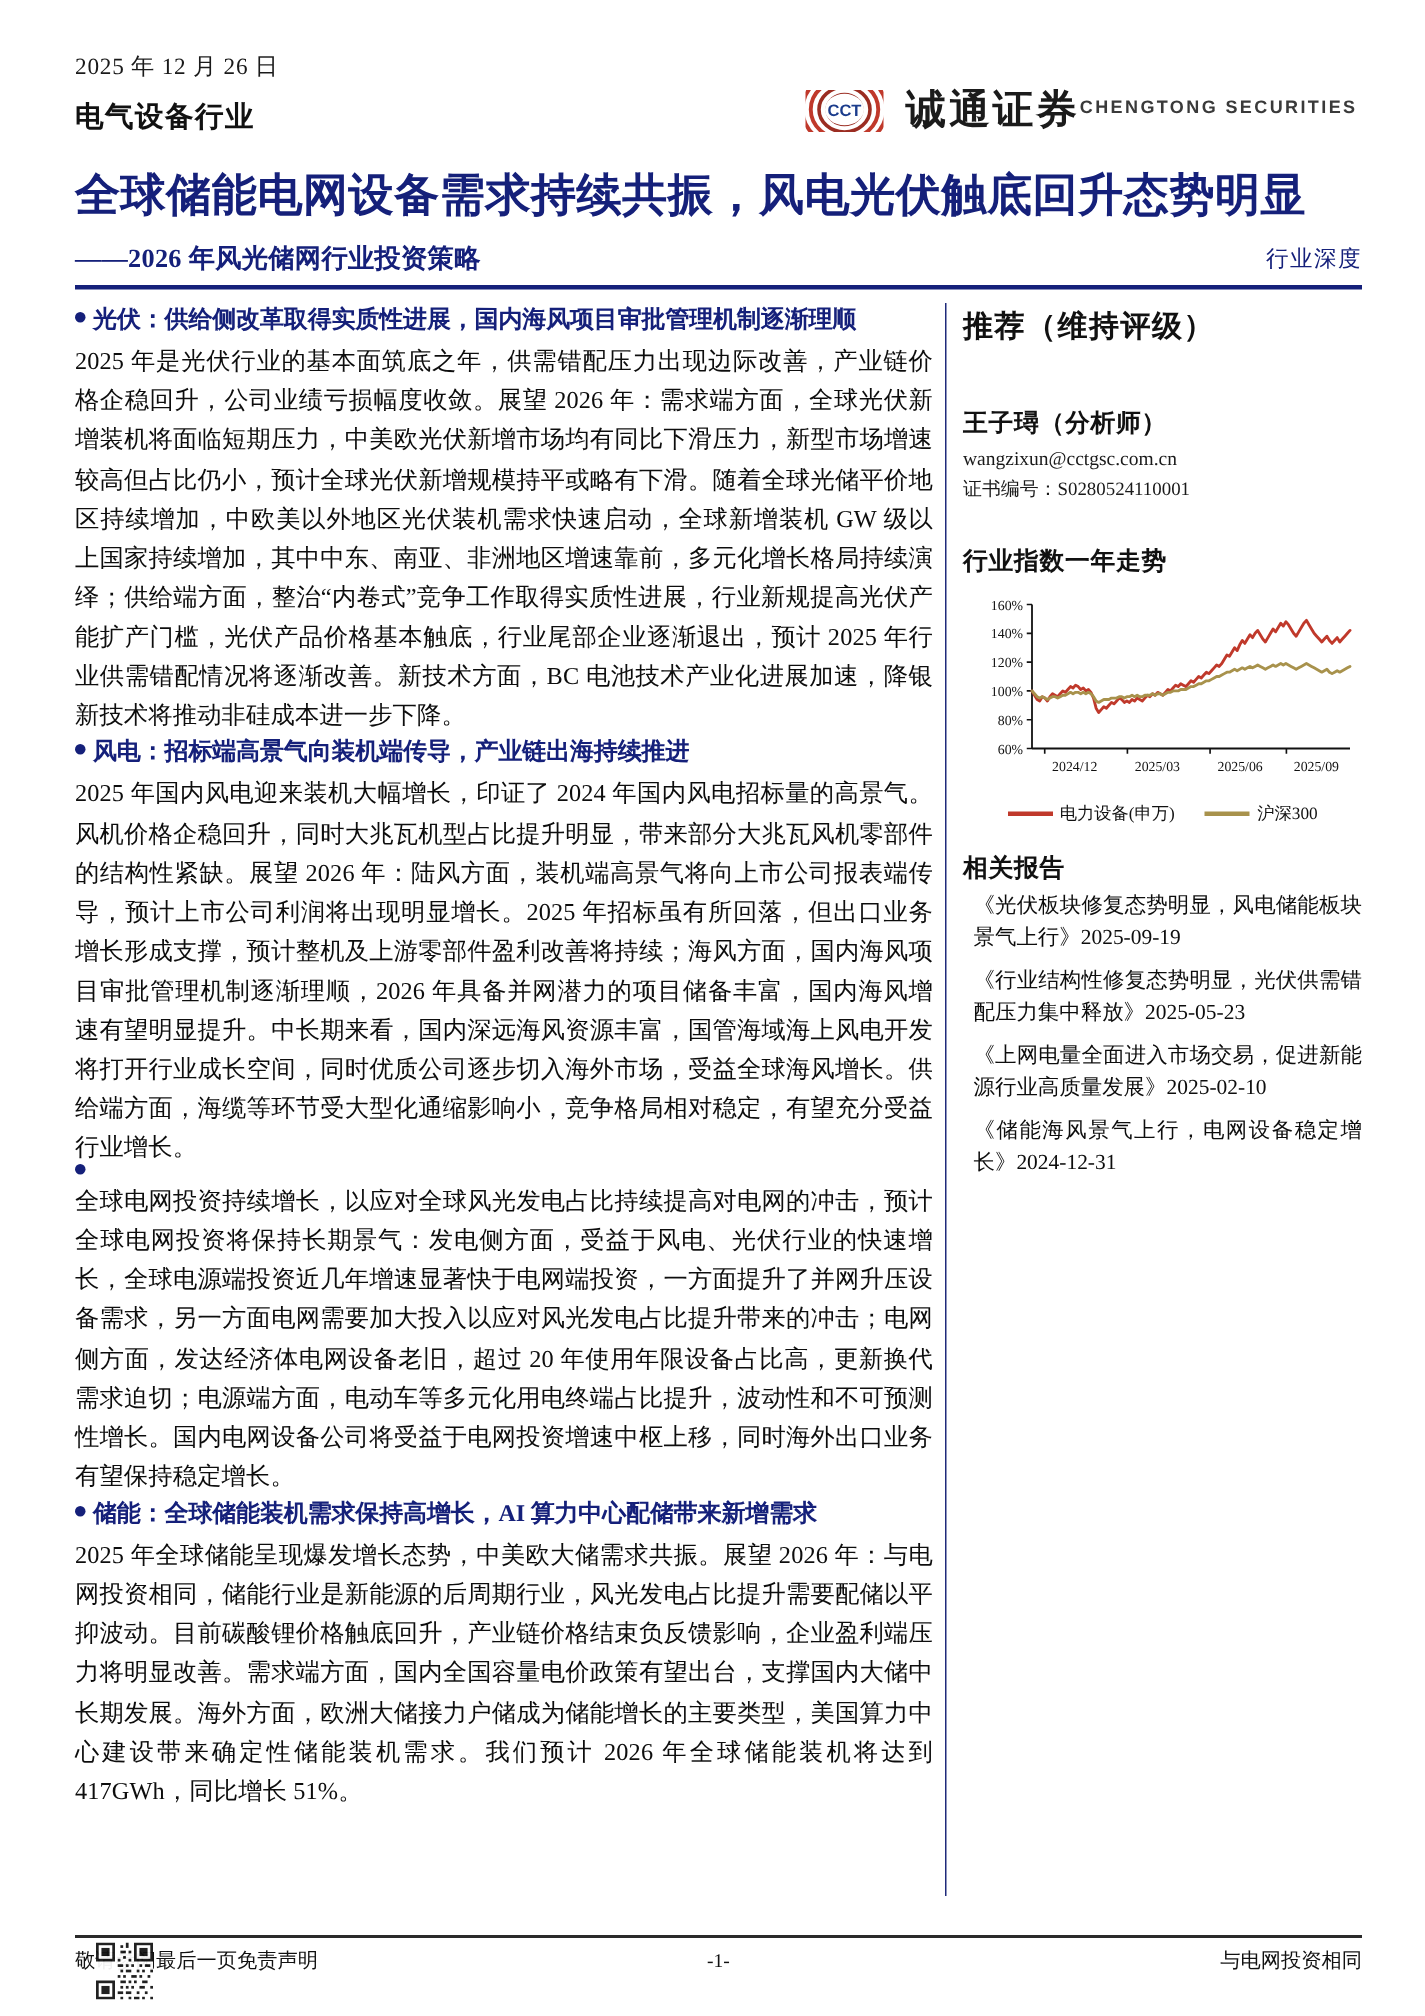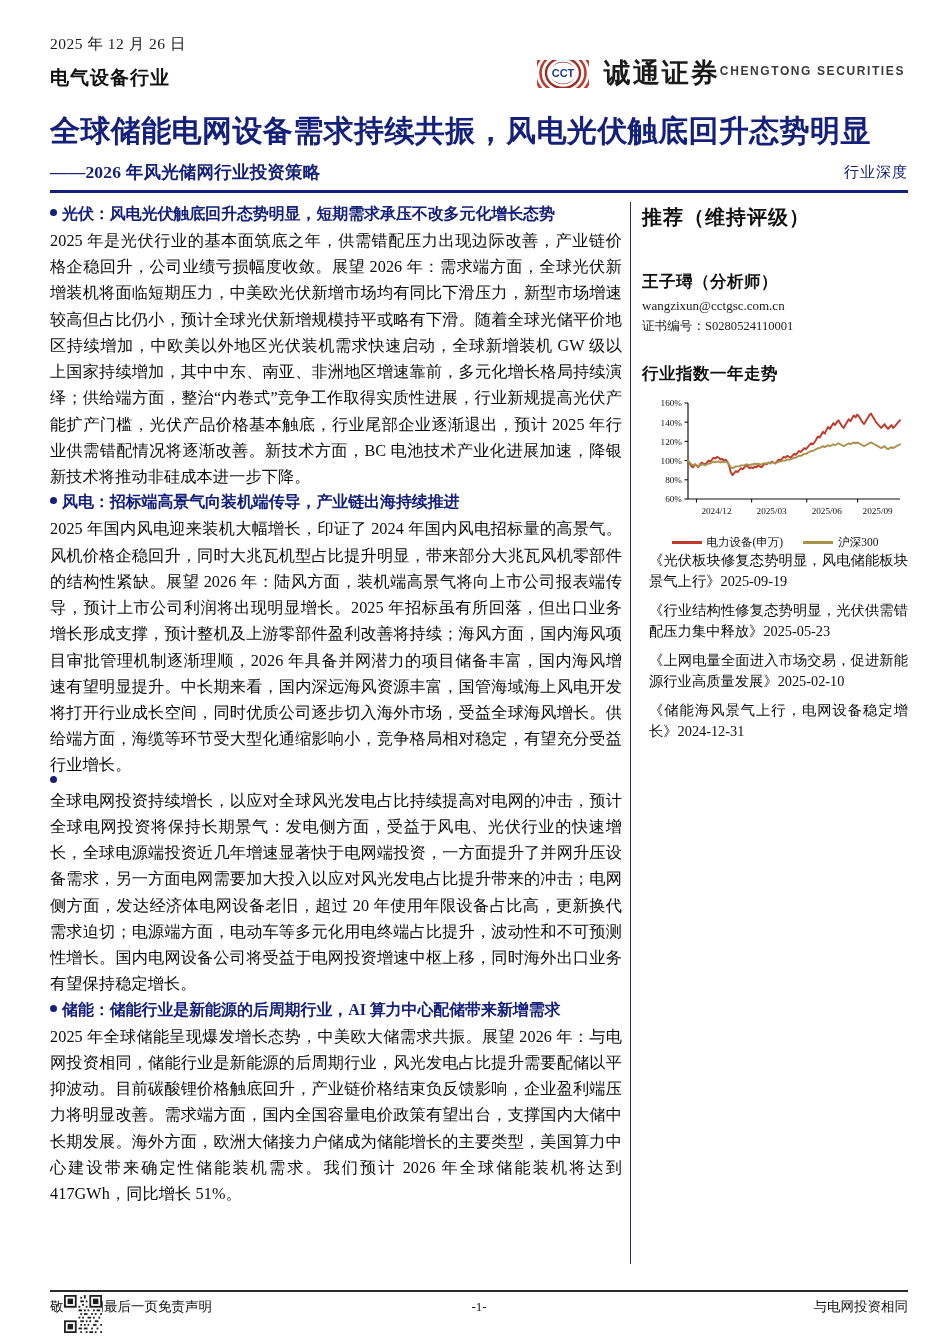--- a/index.html
+++ b/index.html
@@ -192,21 +192,21 @@
     <div class="rule-dark"></div>
   </div>
 
   <div class="body-area">
 
     <div class="col-left">
 
       <div>
         <div class="sec-head">
           <span class="bullet-dot"></span>
-          <span>光伏：风电光伏触底回升态势明显，短期需求承压不改多元化增长态势</span>
+          <span>光伏：供给侧改革取得实质性进展，国内海风项目审批管理机制逐渐理顺</span>
         </div>
         <div class="sec-body">2025 年是光伏行业的基本面筑底之年，供需错配压力出现边际改善，产业链价格企稳回升，公司业绩亏损幅度收敛。展望 2026 年：需求端方面，全球光伏新增装机将面临短期压力，中美欧光伏新增市场均有同比下滑压力，新型市场增速较高但占比仍小，预计全球光伏新增规模持平或略有下滑。随着全球光储平价地区持续增加，中欧美以外地区光伏装机需求快速启动，全球新增装机 GW 级以上国家持续增加，其中中东、南亚、非洲地区增速靠前，多元化增长格局持续演绎；供给端方面，整治“内卷式”竞争工作取得实质性进展，行业新规提高光伏产能扩产门槛，光伏产品价格基本触底，行业尾部企业逐渐退出，预计 2025 年行业供需错配情况将逐渐改善。新技术方面，BC 电池技术产业化进展加速，降银新技术将推动非硅成本进一步下降。</div>
       </div>
 
       <div>
         <div class="sec-head">
           <span class="bullet-dot"></span>
           <span>风电：招标端高景气向装机端传导，产业链出海持续推进</span>
         </div>
         <div class="sec-body">2025 年国内风电迎来装机大幅增长，印证了 2024 年国内风电招标量的高景气。风机价格企稳回升，同时大兆瓦机型占比提升明显，带来部分大兆瓦风机零部件的结构性紧缺。展望 2026 年：陆风方面，装机端高景气将向上市公司报表端传导，预计上市公司利润将出现明显增长。2025 年招标虽有所回落，但出口业务增长形成支撑，预计整机及上游零部件盈利改善将持续；海风方面，国内海风项目审批管理机制逐渐理顺，2026 年具备并网潜力的项目储备丰富，国内海风增速有望明显提升。中长期来看，国内深远海风资源丰富，国管海域海上风电开发将打开行业成长空间，同时优质公司逐步切入海外市场，受益全球海风增长。供给端方面，海缆等环节受大型化通缩影响小，竞争格局相对稳定，有望充分受益行业增长。</div>
@@ -215,21 +215,21 @@
       <div>
         <div class="sec-head">
           <span class="bullet-dot"></span>
         </div>
         <div class="sec-body">全球电网投资持续增长，以应对全球风光发电占比持续提高对电网的冲击，预计全球电网投资将保持长期景气：发电侧方面，受益于风电、光伏行业的快速增长，全球电源端投资近几年增速显著快于电网端投资，一方面提升了并网升压设备需求，另一方面电网需要加大投入以应对风光发电占比提升带来的冲击；电网侧方面，发达经济体电网设备老旧，超过 20 年使用年限设备占比高，更新换代需求迫切；电源端方面，电动车等多元化用电终端占比提升，波动性和不可预测性增长。国内电网设备公司将受益于电网投资增速中枢上移，同时海外出口业务有望保持稳定增长。</div>
       </div>
 
       <div>
         <div class="sec-head">
           <span class="bullet-dot"></span>
-          <span>储能：储能行业是新能源的后周期行业，AI 算力中心配储带来新增需求</span>
+          <span>储能：全球储能装机需求保持高增长，AI 算力中心配储带来新增需求</span>
         </div>
         <div class="sec-body">2025 年全球储能呈现爆发增长态势，中美欧大储需求共振。展望 2026 年：与电网投资相同，储能行业是新能源的后周期行业，风光发电占比提升需要配储以平抑波动。目前碳酸锂价格触底回升，产业链价格结束负反馈影响，企业盈利端压力将明显改善。需求端方面，国内全国容量电价政策有望出台，支撑国内大储中长期发展。海外方面，欧洲大储接力户储成为储能增长的主要类型，美国算力中心建设带来确定性储能装机需求。我们预计 2026 年全球储能装机将达到 417GWh，同比增长 51%。</div>
       </div>
 
     </div>
 
     <div class="col-divider"></div>
 
     <div class="col-right">
 
@@ -276,20 +276,21 @@
         <span class="lg-item">
           <span class="lg-swatch" style="background:#C0392B"></span>
           <span>电力设备(申万)</span>
         </span>
         <span class="lg-item">
           <span class="lg-swatch" style="background:#A8924C"></span>
           <span>沪深300</span>
         </span>
       </div>
 
+      <div class="rr-head">相关报告</div>
       <div class="rr-item">《光伏板块修复态势明显，风电储能板块景气上行》2025-09-19</div>
       <div class="rr-item">《行业结构性修复态势明显，光伏供需错配压力集中释放》2025-05-23</div>
       <div class="rr-item">《上网电量全面进入市场交易，促进新能源行业高质量发展》2025-02-10</div>
       <div class="rr-item">《储能海风景气上行，电网设备稳定增长》2024-12-31</div>
 
     </div>
   </div>
 
   <div class="footer">
     <div class="rule-foot"></div>

